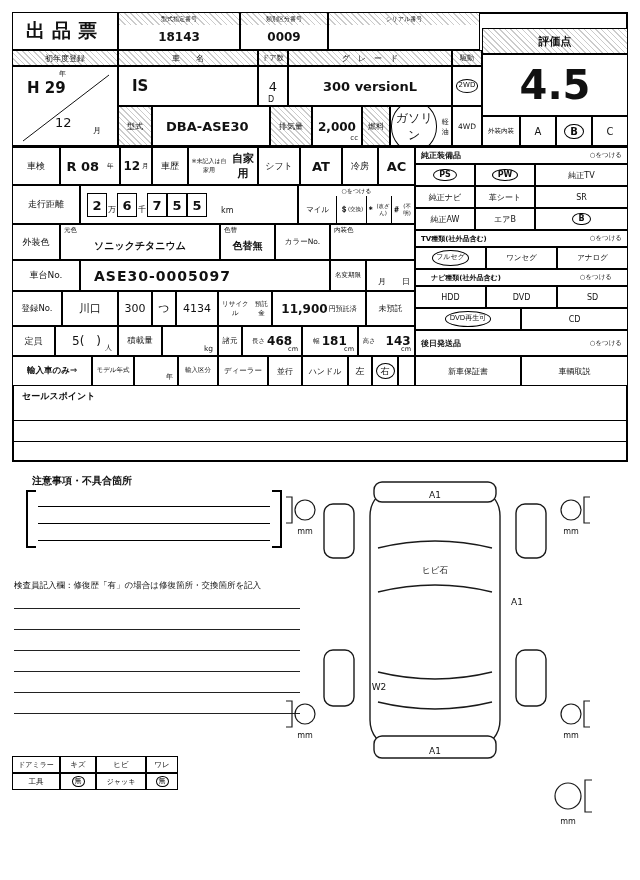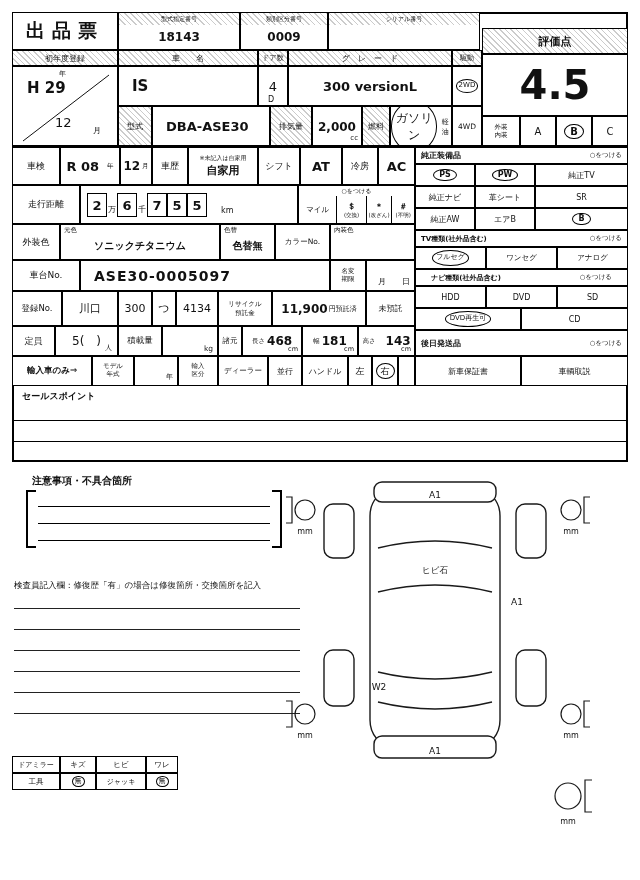--- a/index.html
+++ b/index.html
@@ -1,21 +1,21 @@
 <!DOCTYPE html>
 <html><head>
 <meta charset="utf-8">
 <style>
   *{margin:0;padding:0;box-sizing:border-box}
   html,body{background:#fff}
   body{width:640px;height:880px;font-family:"DejaVu Sans","Liberation Sans",sans-serif;color:#111}
   #sheet{position:relative;width:640px;height:880px;background:#fff}
   .c{position:absolute;border:1px solid #000;background:#fff;overflow:hidden;font-size:9px}
   .fc{display:flex;align-items:center;justify-content:center;text-align:center}
-  .col{display:flex;flex-direction:column;align-items:center;justify-content:center;text-align:center}
+  .col{display:flex;flex-direction:row;align-items:center;justify-content:center;text-align:center}
   .left{justify-content:flex-start;padding-left:13px;text-align:left}
   .bold{font-weight:bold}
   .t55{font-size:5.5px}.t6{font-size:6px}.t65{font-size:6.5px}.t7{font-size:7px}.t75{font-size:7.5px}
   .t8{font-size:8px}.t85{font-size:8.5px}.t9{font-size:9px}.t10{font-size:10px}.t11{font-size:11px}
   .t12{font-size:12px}.t13{font-size:13px}.t14{font-size:14px}
   .hatch{background-image:repeating-linear-gradient(45deg,rgba(70,70,70,.28) 0 1px,transparent 1px 4px)}
   .circ{display:inline-block;border:1.5px solid #000;border-radius:50%;padding:0 5px;line-height:1.35}
   .line{position:absolute;border-top:1px solid #000}
   .thick{position:absolute;background:#000}
   .abs{position:absolute}

